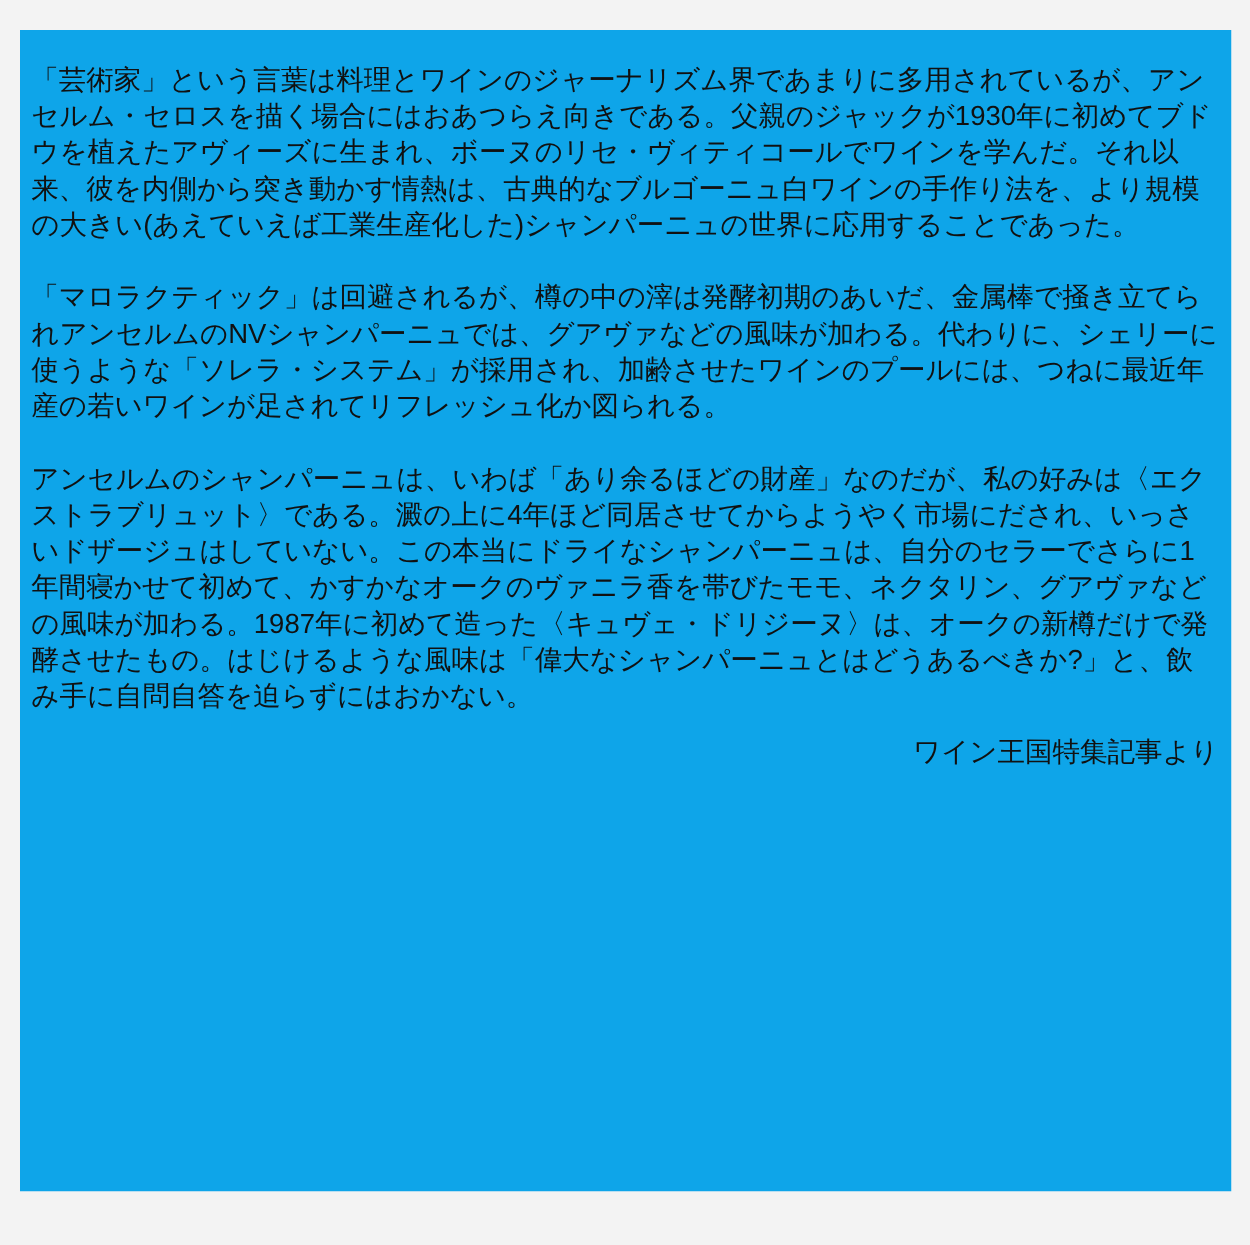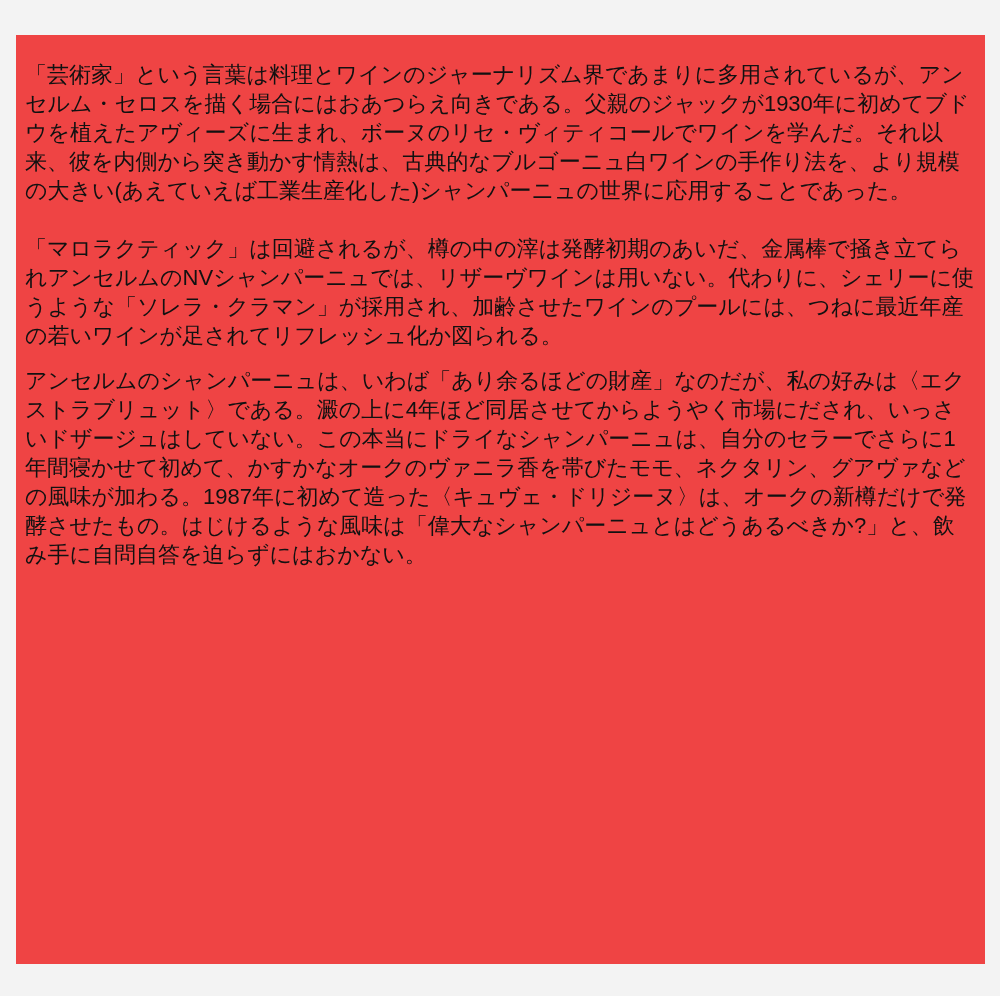--- a/index.html
+++ b/index.html
@@ -9,24 +9,24 @@
   body {
     width: 1000px;
     height: 996px;
     background: #f3f3f3;
     font-family: "Liberation Sans", sans-serif;
     overflow: hidden;
   }
   .paper {
     position: absolute;
     left: 16px;
-    top: 35px;
+    top: 24px;
     width: 969px;
     height: 929px;
-    background: #ef4444;
+    background: #0ea5e9;
     box-sizing: border-box;
     padding: 25px 10px 28px 9px;
     color: #111111;
   }
   .paper p {
     margin: 0 0 29px 0;
     font-size: 22px;
     line-height: 29px;
     letter-spacing: 0;
     text-align: left;
@@ -39,15 +39,16 @@
   }
   .paper p:nth-last-of-type(2) {
     margin-bottom: 16px;
   }
 </style>
 </head>
 <body>
 
 <div class="paper">
   <p>「芸術家」という言葉は料理とワインのジャーナリズム界であまりに多用されているが、アンセルム・セロスを描く場合にはおあつらえ向きである。父親のジャックが1930年に初めてブドウを植えたアヴィーズに生まれ、ボーヌのリセ・ヴィティコールでワインを学んだ。それ以来、彼を内側から突き動かす情熱は、古典的なブルゴーニュ白ワインの手作り法を、より規模の大きい(あえていえば工業生産化した)シャンパーニュの世界に応用することであった。</p>
-  <p>「マロラクティック」は回避されるが、樽の中の滓は発酵初期のあいだ、金属棒で掻き立てられアンセルムのNVシャンパーニュでは、リザーヴワインは用いない。代わりに、シェリーに使うような「ソレラ・クラマン」が採用され、加齢させたワインのプールには、つねに最近年産の若いワインが足されてリフレッシュ化か図られる。</p>
+  <p>「マロラクティック」は回避されるが、樽の中の滓は発酵初期のあいだ、金属棒で掻き立てられアンセルムのNVシャンパーニュでは、グアヴァなどの風味が加わる。代わりに、シェリーに使うような「ソレラ・システム」が採用され、加齢させたワインのプールには、つねに最近年産の若いワインが足されてリフレッシュ化か図られる。</p>
   <p>アンセルムのシャンパーニュは、いわば「あり余るほどの財産」なのだが、私の好みは〈エクストラブリュット〉である。澱の上に4年ほど同居させてからようやく市場にだされ、いっさいドザージュはしていない。この本当にドライなシャンパーニュは、自分のセラーでさらに1年間寝かせて初めて、かすかなオークのヴァニラ香を帯びたモモ、ネクタリン、グアヴァなどの風味が加わる。1987年に初めて造った〈キュヴェ・ドリジーヌ〉は、オークの新樽だけで発酵させたもの。はじけるような風味は「偉大なシャンパーニュとはどうあるべきか?」と、飲み手に自問自答を迫らずにはおかない。</p>
+  <p class="attribution">ワイン王国特集記事より</p>
 </div>
 
 </body></html>

